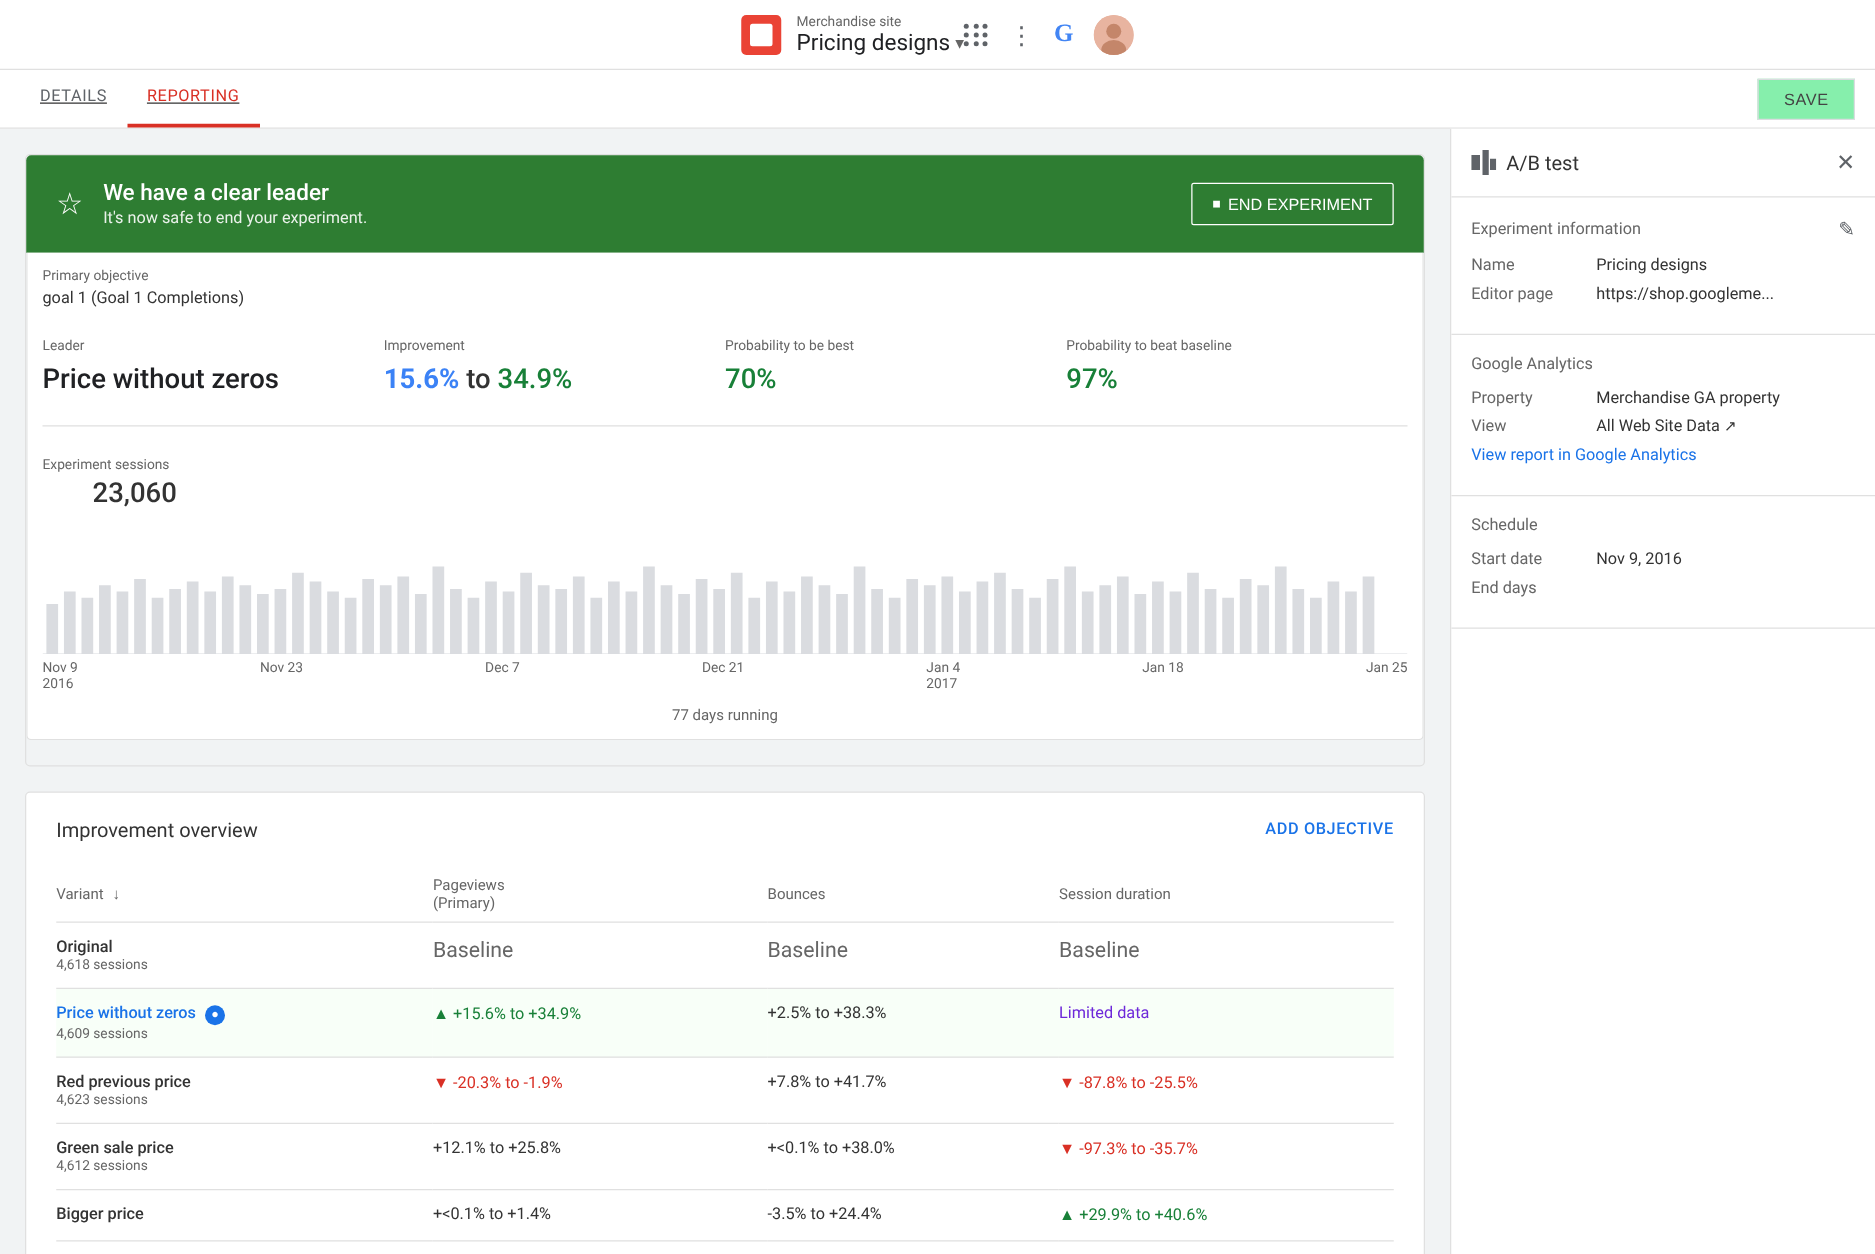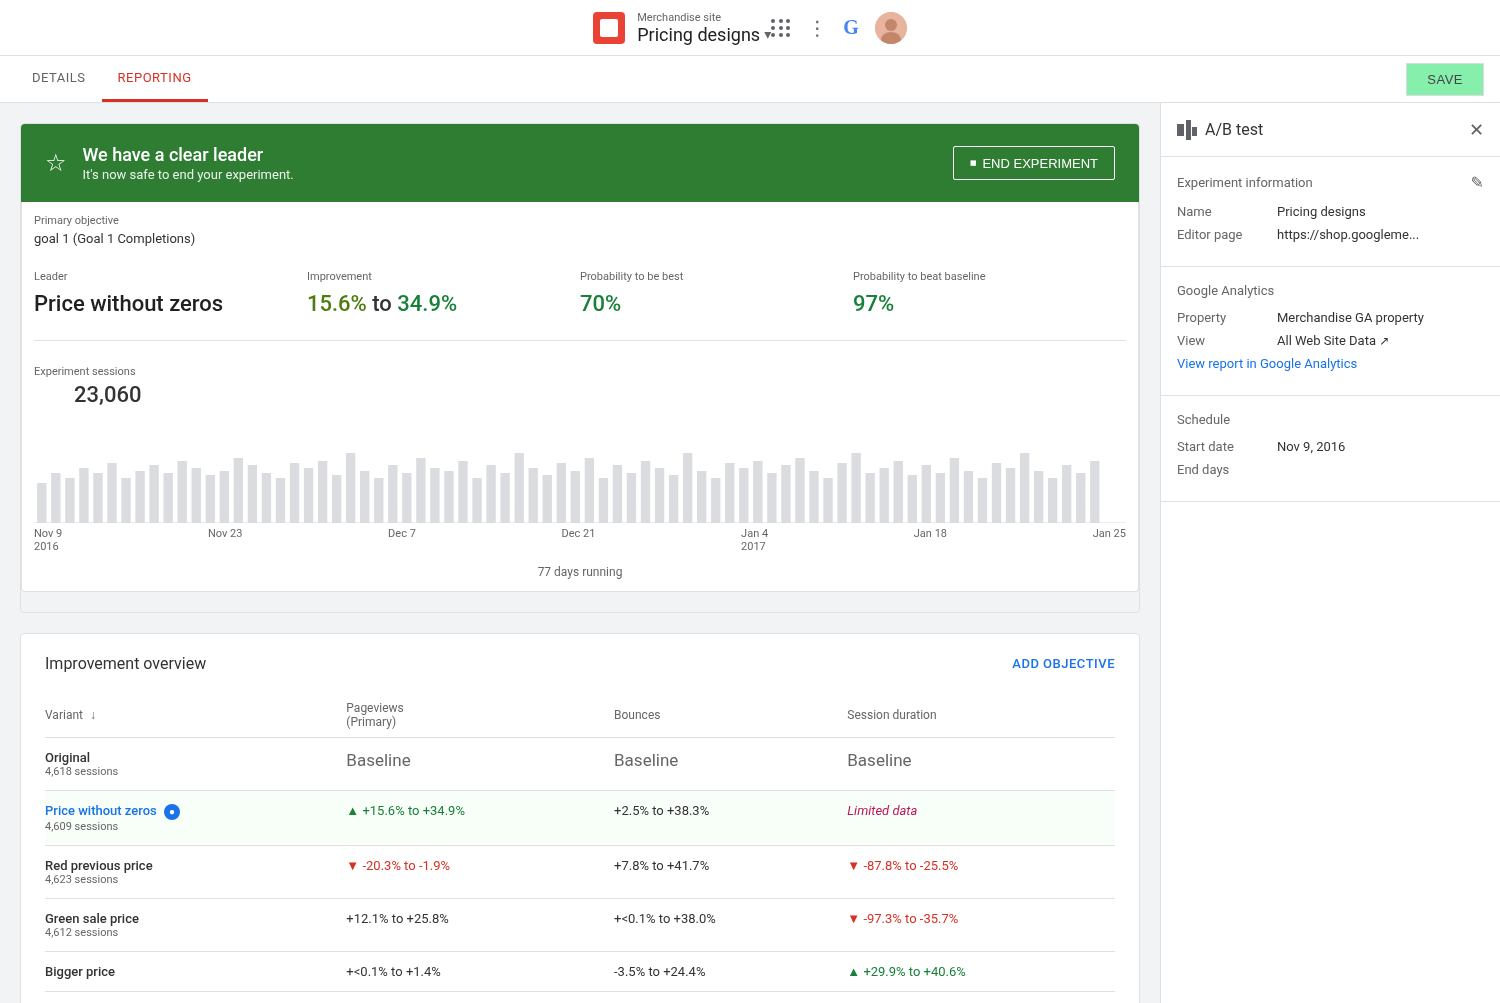--- a/index.html
+++ b/index.html
@@ -21,21 +21,21 @@
     .dots-icon { font-size: 20px; color: #5f6368; cursor: pointer; }
     .google-g { font-size: 20px; font-weight: bold; }
     .avatar { width: 32px; height: 32px; border-radius: 50%; background: #e8b4a0; display: flex; align-items: center; justify-content: center; overflow: hidden; }
 
     
     .sub-nav {
       display: flex; align-items: center; background: #fff;
       padding: 0 16px; border-bottom: 1px solid #e0e0e0;
       justify-content: space-between;
     }
-    .sub-nav-tabs { display: flex; }
+    .sub-nav-tabs { display: flex; text-decoration: underline; }
     .sub-nav-tab {
       padding: 14px 16px; font-size: 13px; color: #5f6368;
       cursor: pointer; text-transform: uppercase; letter-spacing: 0.5px;
       border-bottom: 3px solid transparent;
     }
     .sub-nav-tab.active { color: #d93025; border-bottom: 3px solid #d93025; }
     .save-btn {
       background: #86efac; border: 1px solid #dadce0; padding: 8px 20px;
       font-size: 13px; color: #444; cursor: pointer; letter-spacing: 0.5px;
       text-transform: uppercase;
@@ -94,21 +94,21 @@
       text-align: left; font-size: 12px; color: #666; font-weight: 400;
       padding: 8px 12px 8px 0; border-bottom: 1px solid #e0e0e0;
     }
     .overview-table td { padding: 12px 12px 12px 0; border-bottom: 1px solid #e0e0e0; vertical-align: top; }
     .variant-name { font-size: 13px; font-weight: 500; color: #333; }
     .variant-sessions { font-size: 11px; color: #666; }
     .baseline-text { color: #666; font-size: 17px; }
     .green-range { color: #188038; font-size: 13px; }
     .red-range { color: #d93025; font-size: 13px; }
     .neutral-range { color: #333; font-size: 13px; }
-    .limited-data { color: #be185d; font-size: 13px; font-style: italic; }
+    .limited-data { color: #6d28d9; font-size: 13px; }
     .arrow-up { color: #188038; }
     .arrow-down { color: #d93025; }
     .winner-badge { display: inline-block; background: #1a73e8; color: #fff; border-radius: 50%; width: 16px; height: 16px; font-size: 10px; text-align: center; line-height: 16px; margin-left: 4px; }
 
     
     .sidebar-header { display: flex; align-items: center; justify-content: space-between; padding: 16px; border-bottom: 1px solid #e0e0e0; }
     .sidebar-title { display: flex; align-items: center; gap: 8px; font-size: 16px; font-weight: 400; }
     .ab-icon { display: flex; gap: 2px; }
     .close-icon { cursor: pointer; color: #5f6368; font-size: 18px; }
 
@@ -197,21 +197,21 @@
         <div class="objective-value">goal 1 (Goal 1 Completions)</div>
 
         <div class="metrics-row">
           <div class="metric-item">
             <div class="metric-label">Leader</div>
             <div class="metric-value leader">Price without zeros</div>
           </div>
           <div class="metric-item">
             <div class="metric-label">Improvement</div>
             <div class="metric-value green">
-              <span style="color:#4d7c0f;">15.6%</span>
+              <span style="color:#3b82f6;font-weight:bold;">15.6%</span>
               <span style="color:#333;"> to </span>
               <span style="color:#188038;">34.9%</span>
             </div>
           </div>
           <div class="metric-item">
             <div class="metric-label">Probability to be best</div>
             <div class="metric-value green">70%</div>
           </div>
           <div class="metric-item">
             <div class="metric-label">Probability to beat baseline</div>

